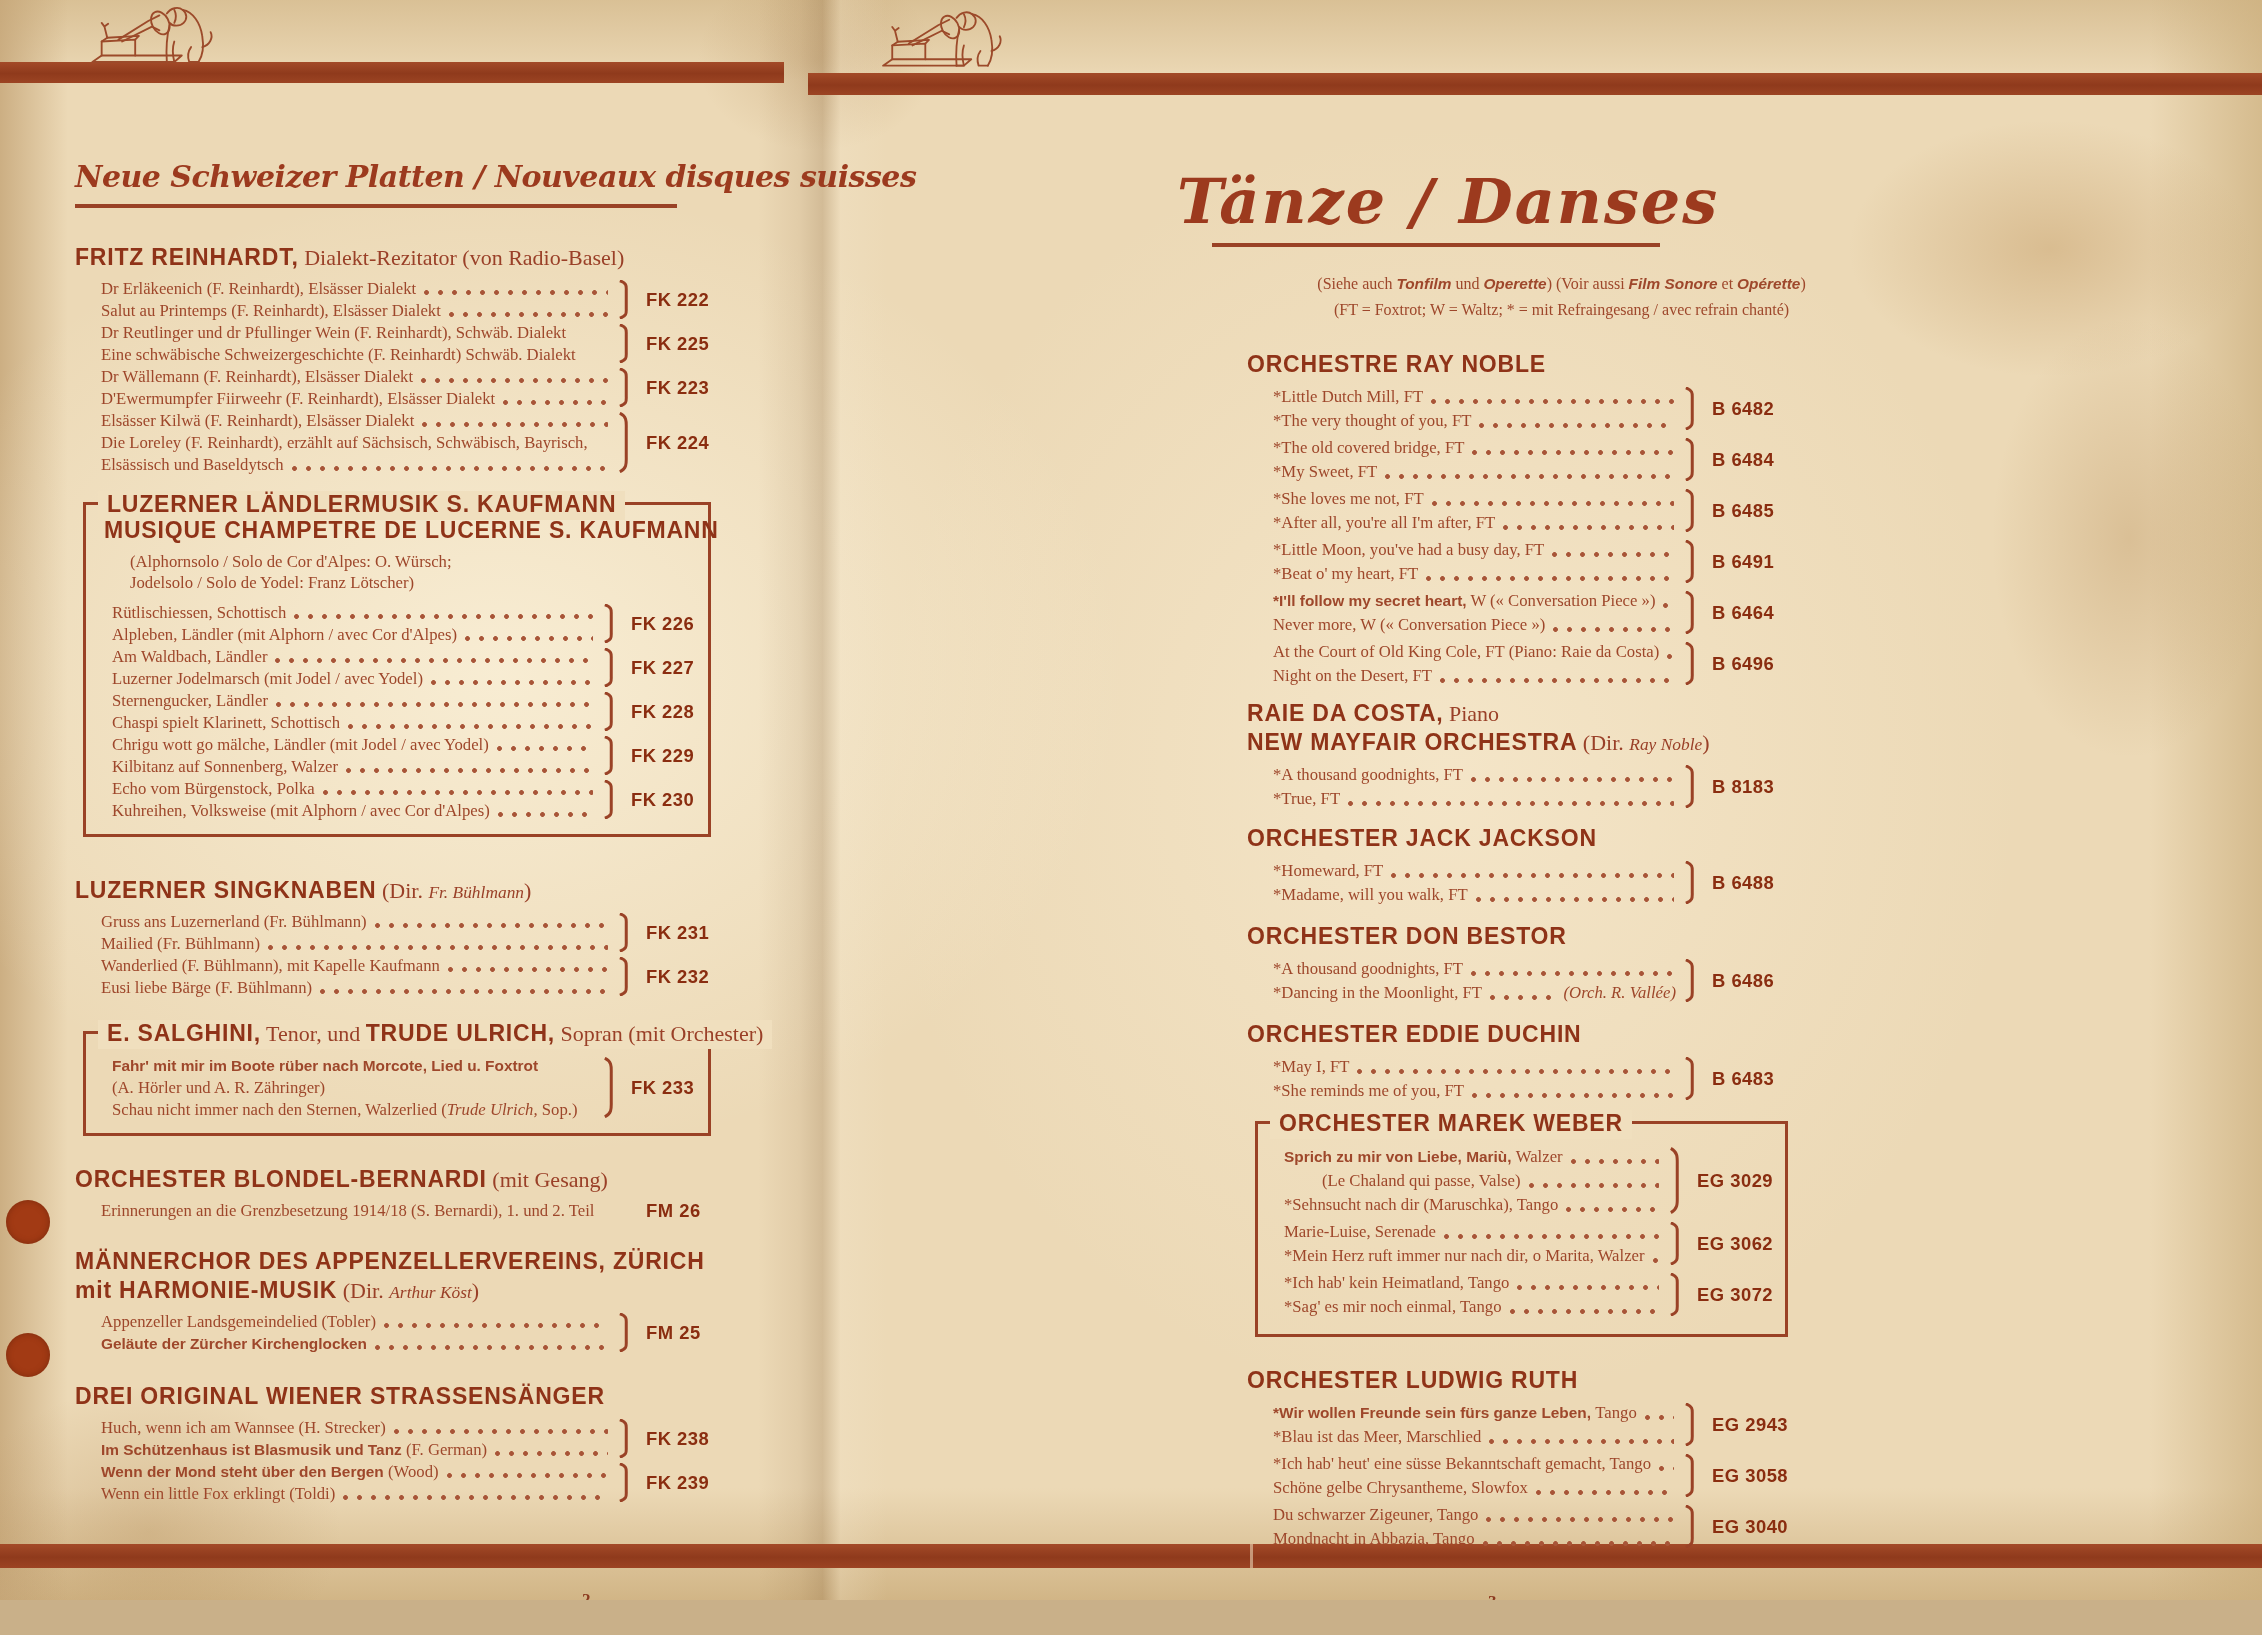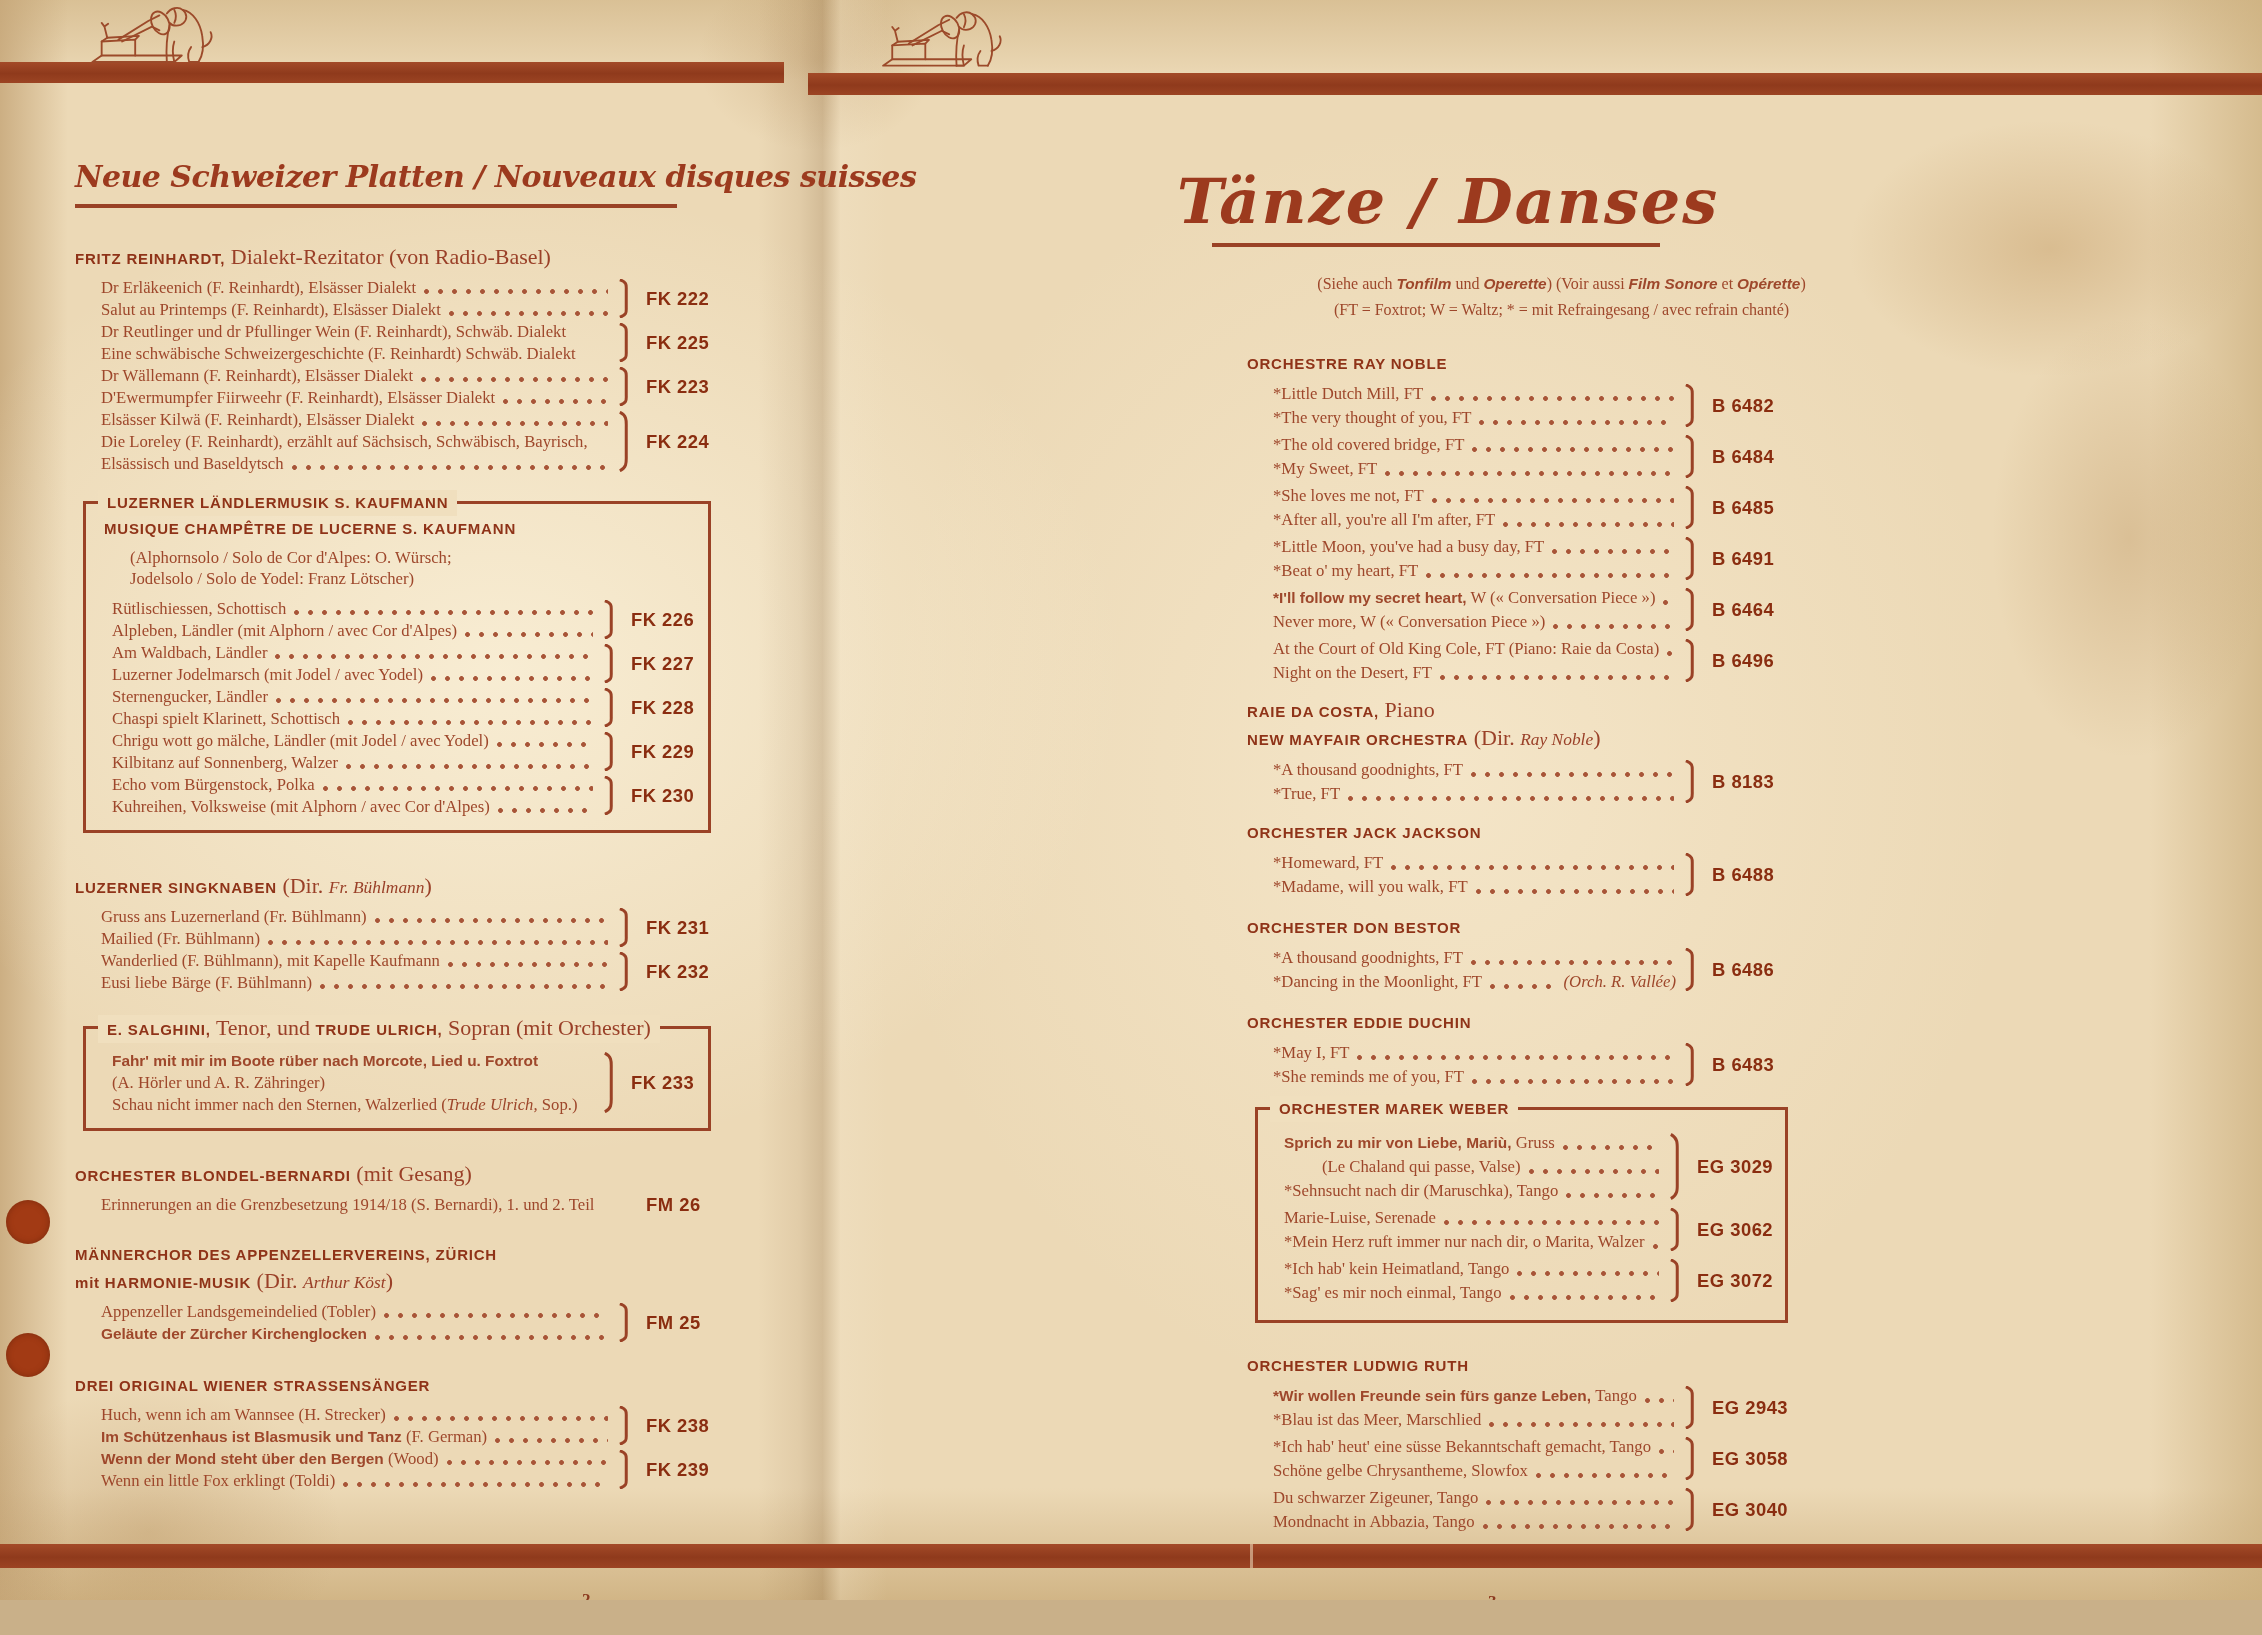--- a/index.html
+++ b/index.html
@@ -58,21 +58,21 @@
   .page-right .script-title{font-size:62px;line-height:66px;letter-spacing:2px;}
   .page-right .title-rule{width:448px;margin:8px auto 0;}
 
   .notes{margin-top:24px;position:relative;left:16px;width:597px;text-align:center;color:var(--ink);}
   .note-line{font-size:16px;line-height:26px;white-space:nowrap;}
   .note-line .r-rm{font-family:"Liberation Serif",serif;}
   .note-line .r-bi{font-family:"Liberation Sans",sans-serif;font-weight:bold;font-style:italic;font-size:15.4px;}
 
   .section{position:relative;margin-top:30px;color:var(--ink);}
   .heading,.box-heading{color:var(--head);white-space:nowrap;line-height:26px;}
-  .heading .r-caps,.box-heading .r-caps{font-family:"Liberation Sans",sans-serif;font-weight:bold;font-size:15px;letter-spacing:0.8px;}
+  .heading .r-caps,.box-heading .r-caps{font-family:"Liberation Sans",sans-serif;font-weight:bold;font-size:23px;letter-spacing:0.8px;}
   .heading .r-rm,.box-heading .r-rm{font-family:"Liberation Serif",serif;font-size:22px;color:#9a4028;}
   .heading .r-it,.box-heading .r-it{font-family:"Liberation Serif",serif;font-style:italic;font-size:17.4px;color:#9a4028;}
 
   .groups{margin-top:5px;}
   .group{display:flex;align-items:stretch;}
   .lines{flex:1;min-width:0;}
   .line{display:flex;align-items:baseline;padding-left:26px;white-space:nowrap;}
   .page-left .line{height:22px;line-height:22px;}
   .page-right .line{height:24px;line-height:24px;}
   .page-right .group{margin-bottom:3px;}
@@ -717,21 +717,21 @@
               </div>
             </div>
           </div>
         </div>
         <div class="section boxed" data-name="section-marek-weber">
           <div class="box-heading" data-name="section-heading"><span class="r-caps" data-name="text-run">ORCHESTER MAREK WEBER</span></div>
           <div class="groups" data-name="record-groups">
             <div class="group" data-name="record-group">
               <div class="lines" data-name="record-title-lines">
                 <div class="line" data-name="record-title-line">
-                  <span data-name="record-title"><span class="r-em" data-name="text-run">Sprich zu mir von Liebe, Mariù, </span><span class="r-rm" data-name="text-run">Gruss</span></span>
+                  <span data-name="record-title"><span class="r-em" data-name="text-run">Sprich zu mir von Liebe, Mariù, </span><span class="r-rm" data-name="text-run">Walzer</span></span>
                   <span class="leader" data-name="dot-leader"></span>
                 </div>
                 <div class="line indent" data-name="record-title-line">
                   <span data-name="record-title"><span class="r-rm" data-name="text-run">(Le Chaland qui passe, Valse)</span></span>
                   <span class="leader" data-name="dot-leader"></span>
                 </div>
                 <div class="line" data-name="record-title-line">
                   <span data-name="record-title"><span class="r-rm" data-name="text-run">*Sehnsucht nach dir (Maruschka), Tango</span></span>
                   <span class="leader" data-name="dot-leader"></span>
                 </div>

